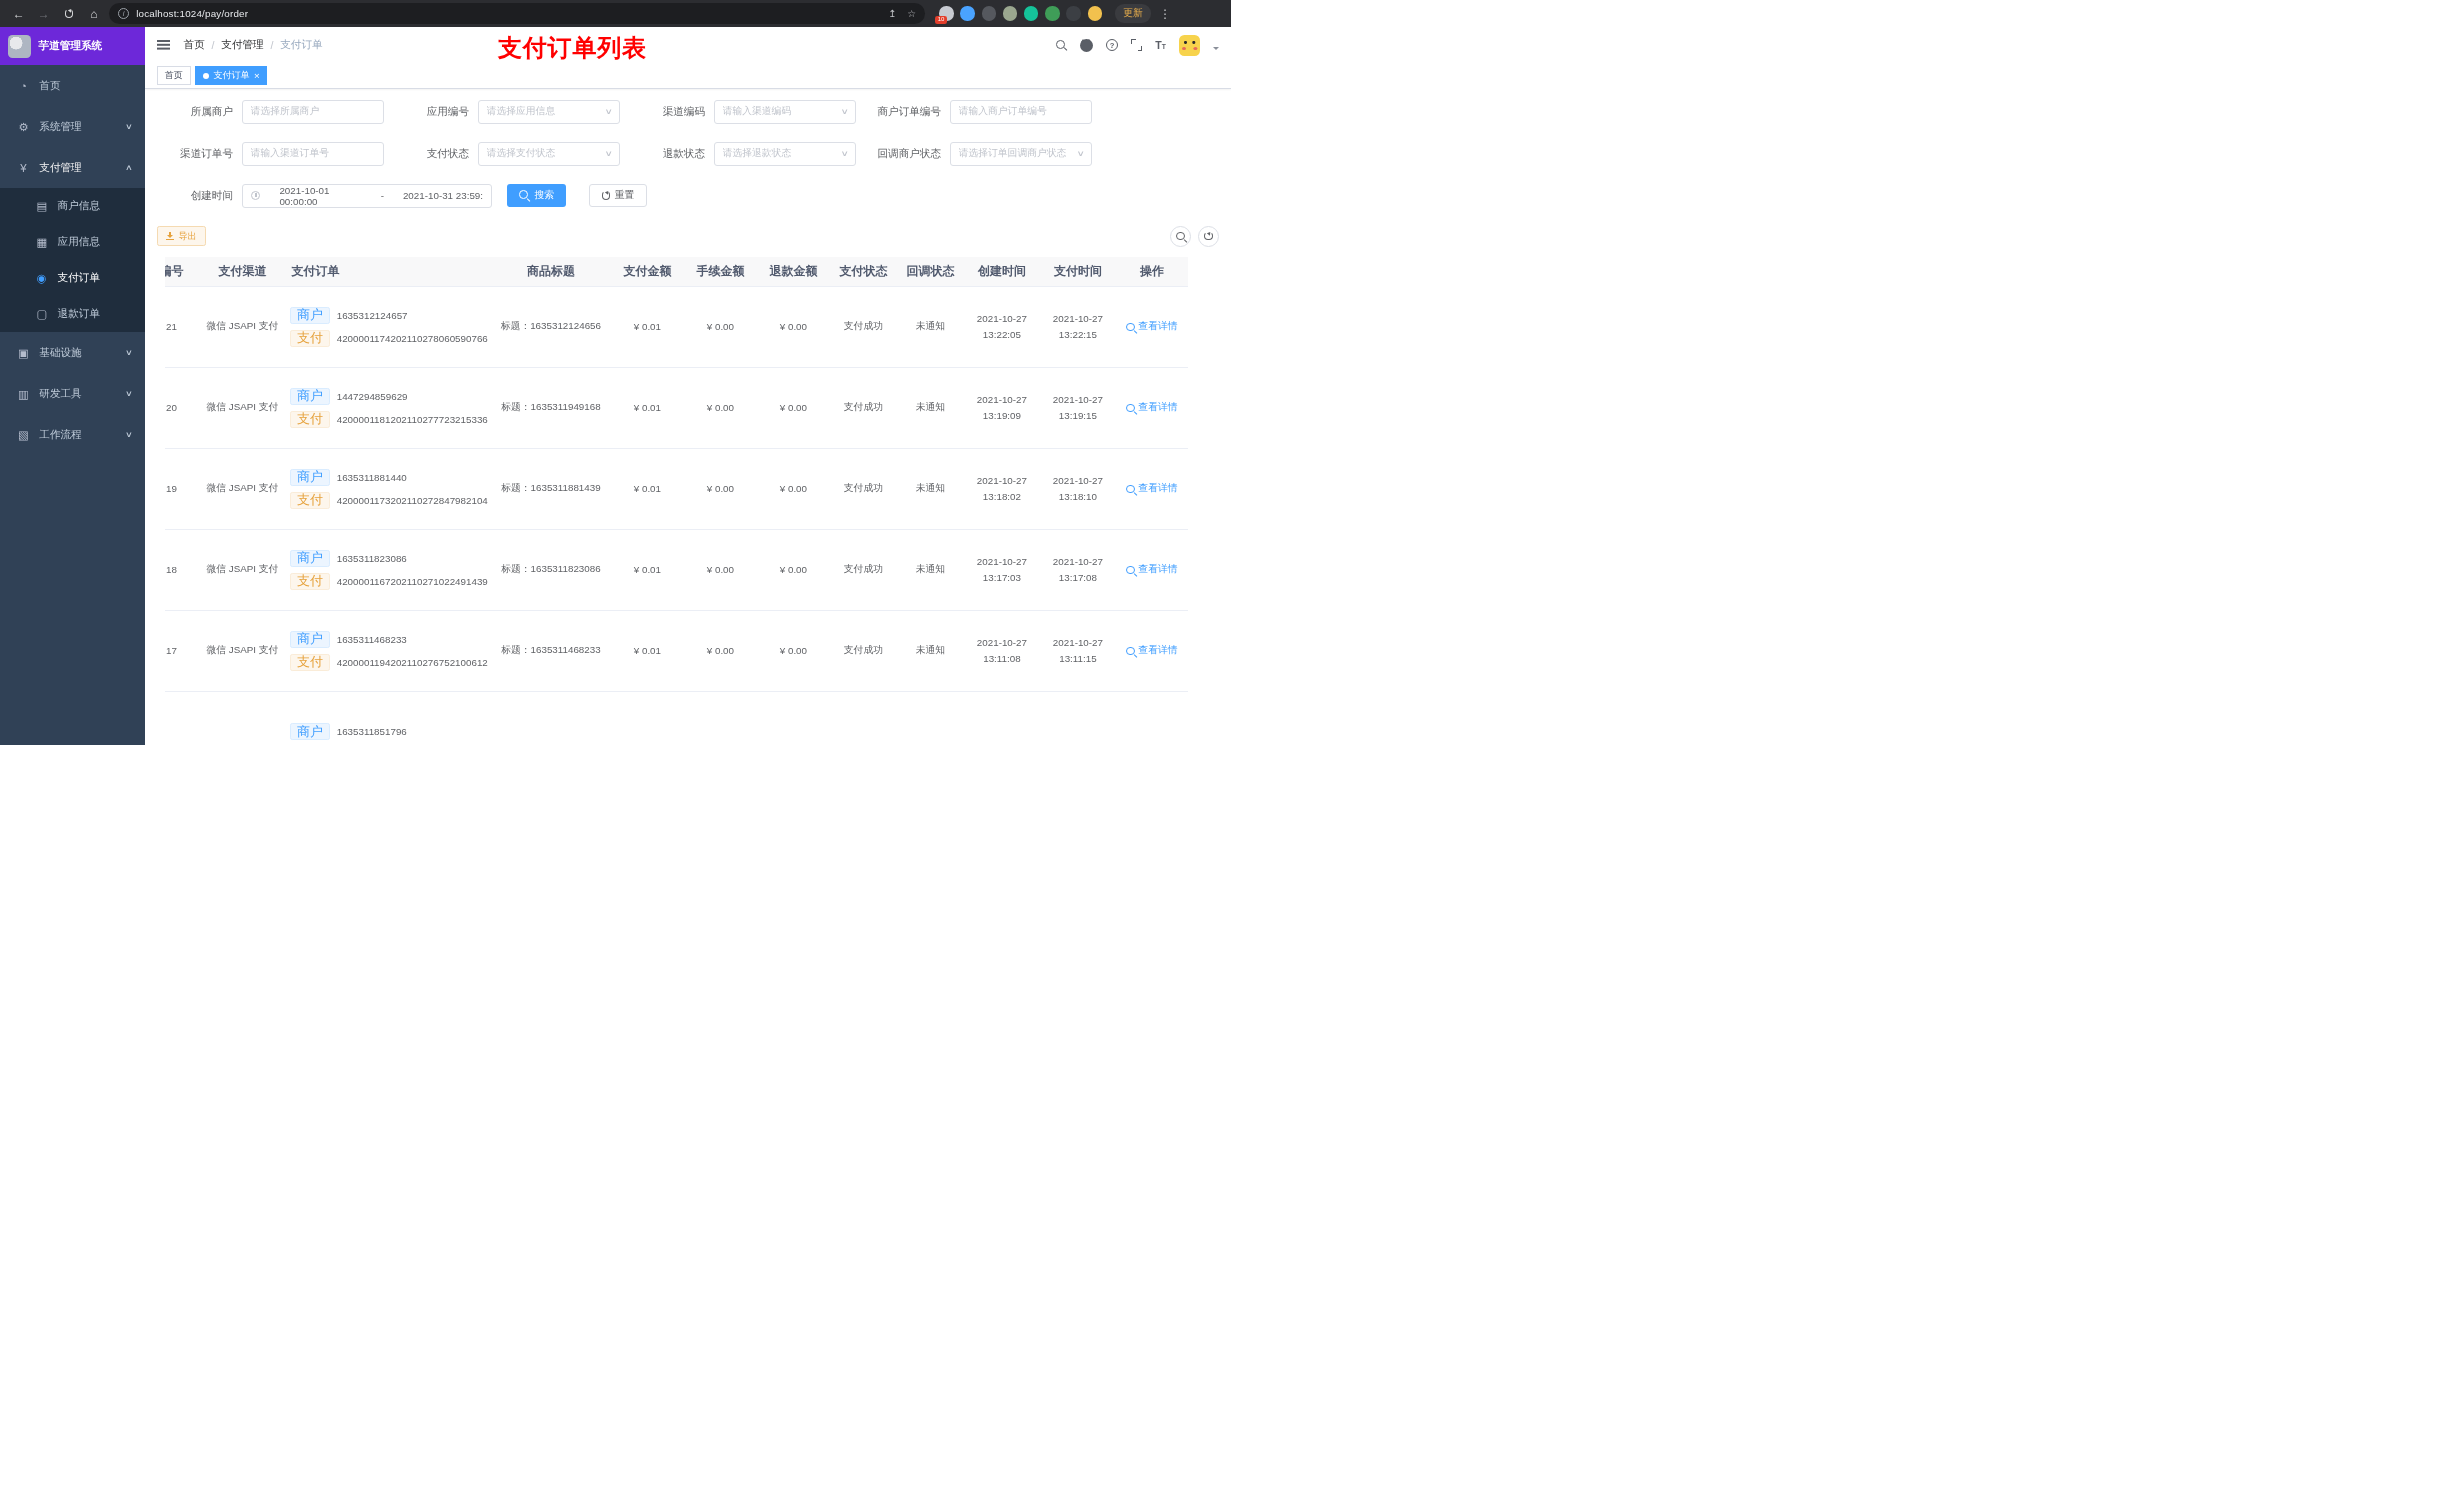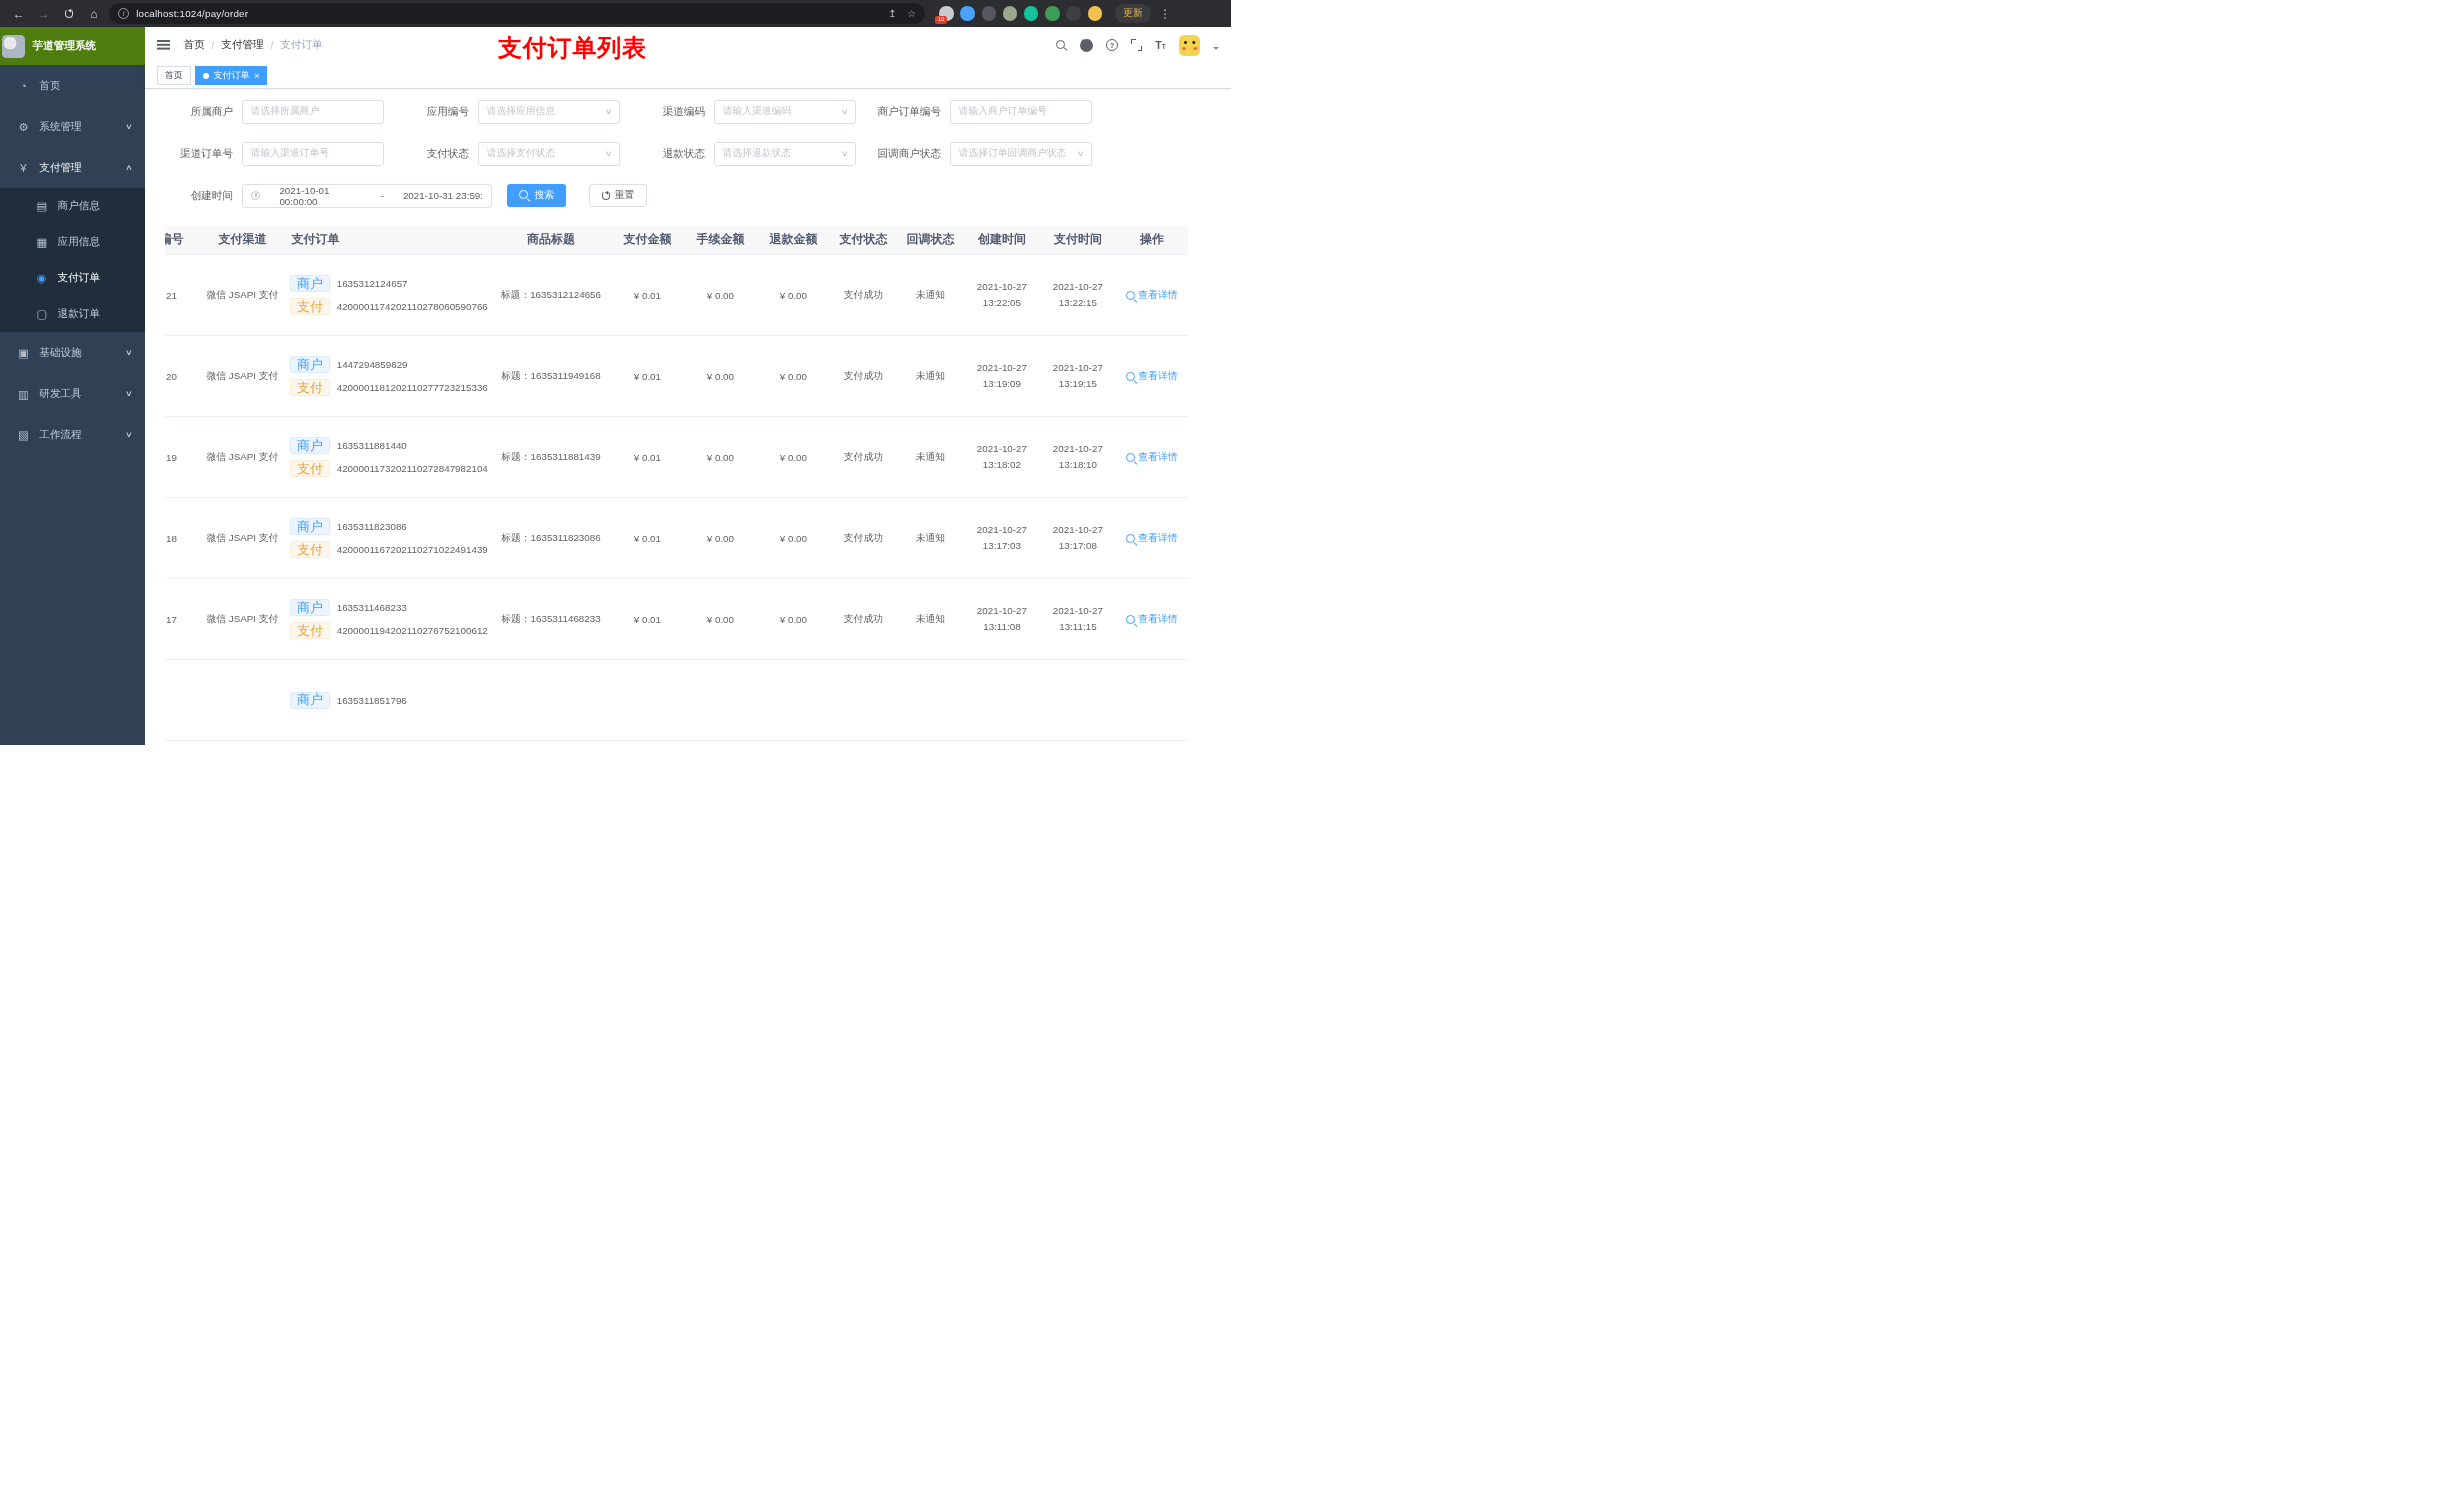--- a/index.html
+++ b/index.html
@@ -21,21 +21,21 @@
   .ext { width:14.4px; height:14.4px; border-radius:50%; position:relative; display:inline-block; }
   .ext-badge { position:absolute; left:-3.8px; bottom:-3px; background:#e33e2b; color:#fff; font-size:6px;
                border-radius:2.3px; padding:0 2.3px; line-height:7.6px; }
   .update-btn { margin-left:7.6px; color:#ecb04c; font-size:9.8px; background:#3a3b3f; border-radius:9px;
                 padding:3px 8.3px; white-space:nowrap; cursor:pointer; }
   .dots { color:#c8c9cc; font-size:12px; margin-left:3px; cursor:pointer; }
 
   
   .app { display:flex; height:718px; }
   .sidebar { width:145px; background:#304156; flex-shrink:0; color:#bfcbd9; overflow:hidden; }
-  .logo { height:38px; background:#4d7c0f; display:flex; align-items:center; gap:7.6px; padding:0 2px; }
+  .logo { height:38px; background:#6d28d9; display:flex; align-items:center; gap:7.6px; padding:0 8px; }
   .logo-img { width:23px; height:23px; border-radius:4.5px; flex-shrink:0;
               background:radial-gradient(circle at 35% 35%, #e8e9ec 0 30%, #aeb6c2 31% 100%); }
   .logo-title { color:#fff; font-size:10.6px; font-weight:700; white-space:nowrap; }
   .menu-item { height:41px; display:flex; align-items:center; gap:9px; padding:0 13.6px 0 16.7px; cursor:pointer; font-size:10.6px; }
   .menu-item .mi-label { color:#bfcbd9; }
   .menu-item.active-parent .mi-label { color:#f4f4f5; }
   .mi-icon { width:13.6px; text-align:center; font-size:11.4px; color:#b4bccc; flex-shrink:0; }
   .mi-icon.blue { color:#409eff; }
   .mi-arrow { margin-left:auto; font-size:7.6px; color:#bfcbd9; transform:scaleX(1.4); }
   .submenu { background:#1f2d3d; }
@@ -339,20 +339,34 @@
             <span class="i-search"></span>
             <span>搜索</span>
           </button>
           <button class="btn btn-plain">
             <span class="i-refresh"></span>
             <span>重置</span>
           </button>
         </div>
       </div>
 
+      <div class="toolbar-row">
+        <button class="btn-export">
+          <span class="i-download"></span>
+          <span>导出</span>
+        </button>
+        <div class="circle-btns">
+          <span class="circle-btn">
+              <span class="i-search"></span>
+            </span>
+          <span class="circle-btn">
+              <span class="i-refresh"></span>
+            </span>
+        </div>
+      </div>
 
       <div class="table-wrap">
         <table>
           <colgroup>
               <col>
               <col>
               <col>
               <col>
               <col>
               <col>

